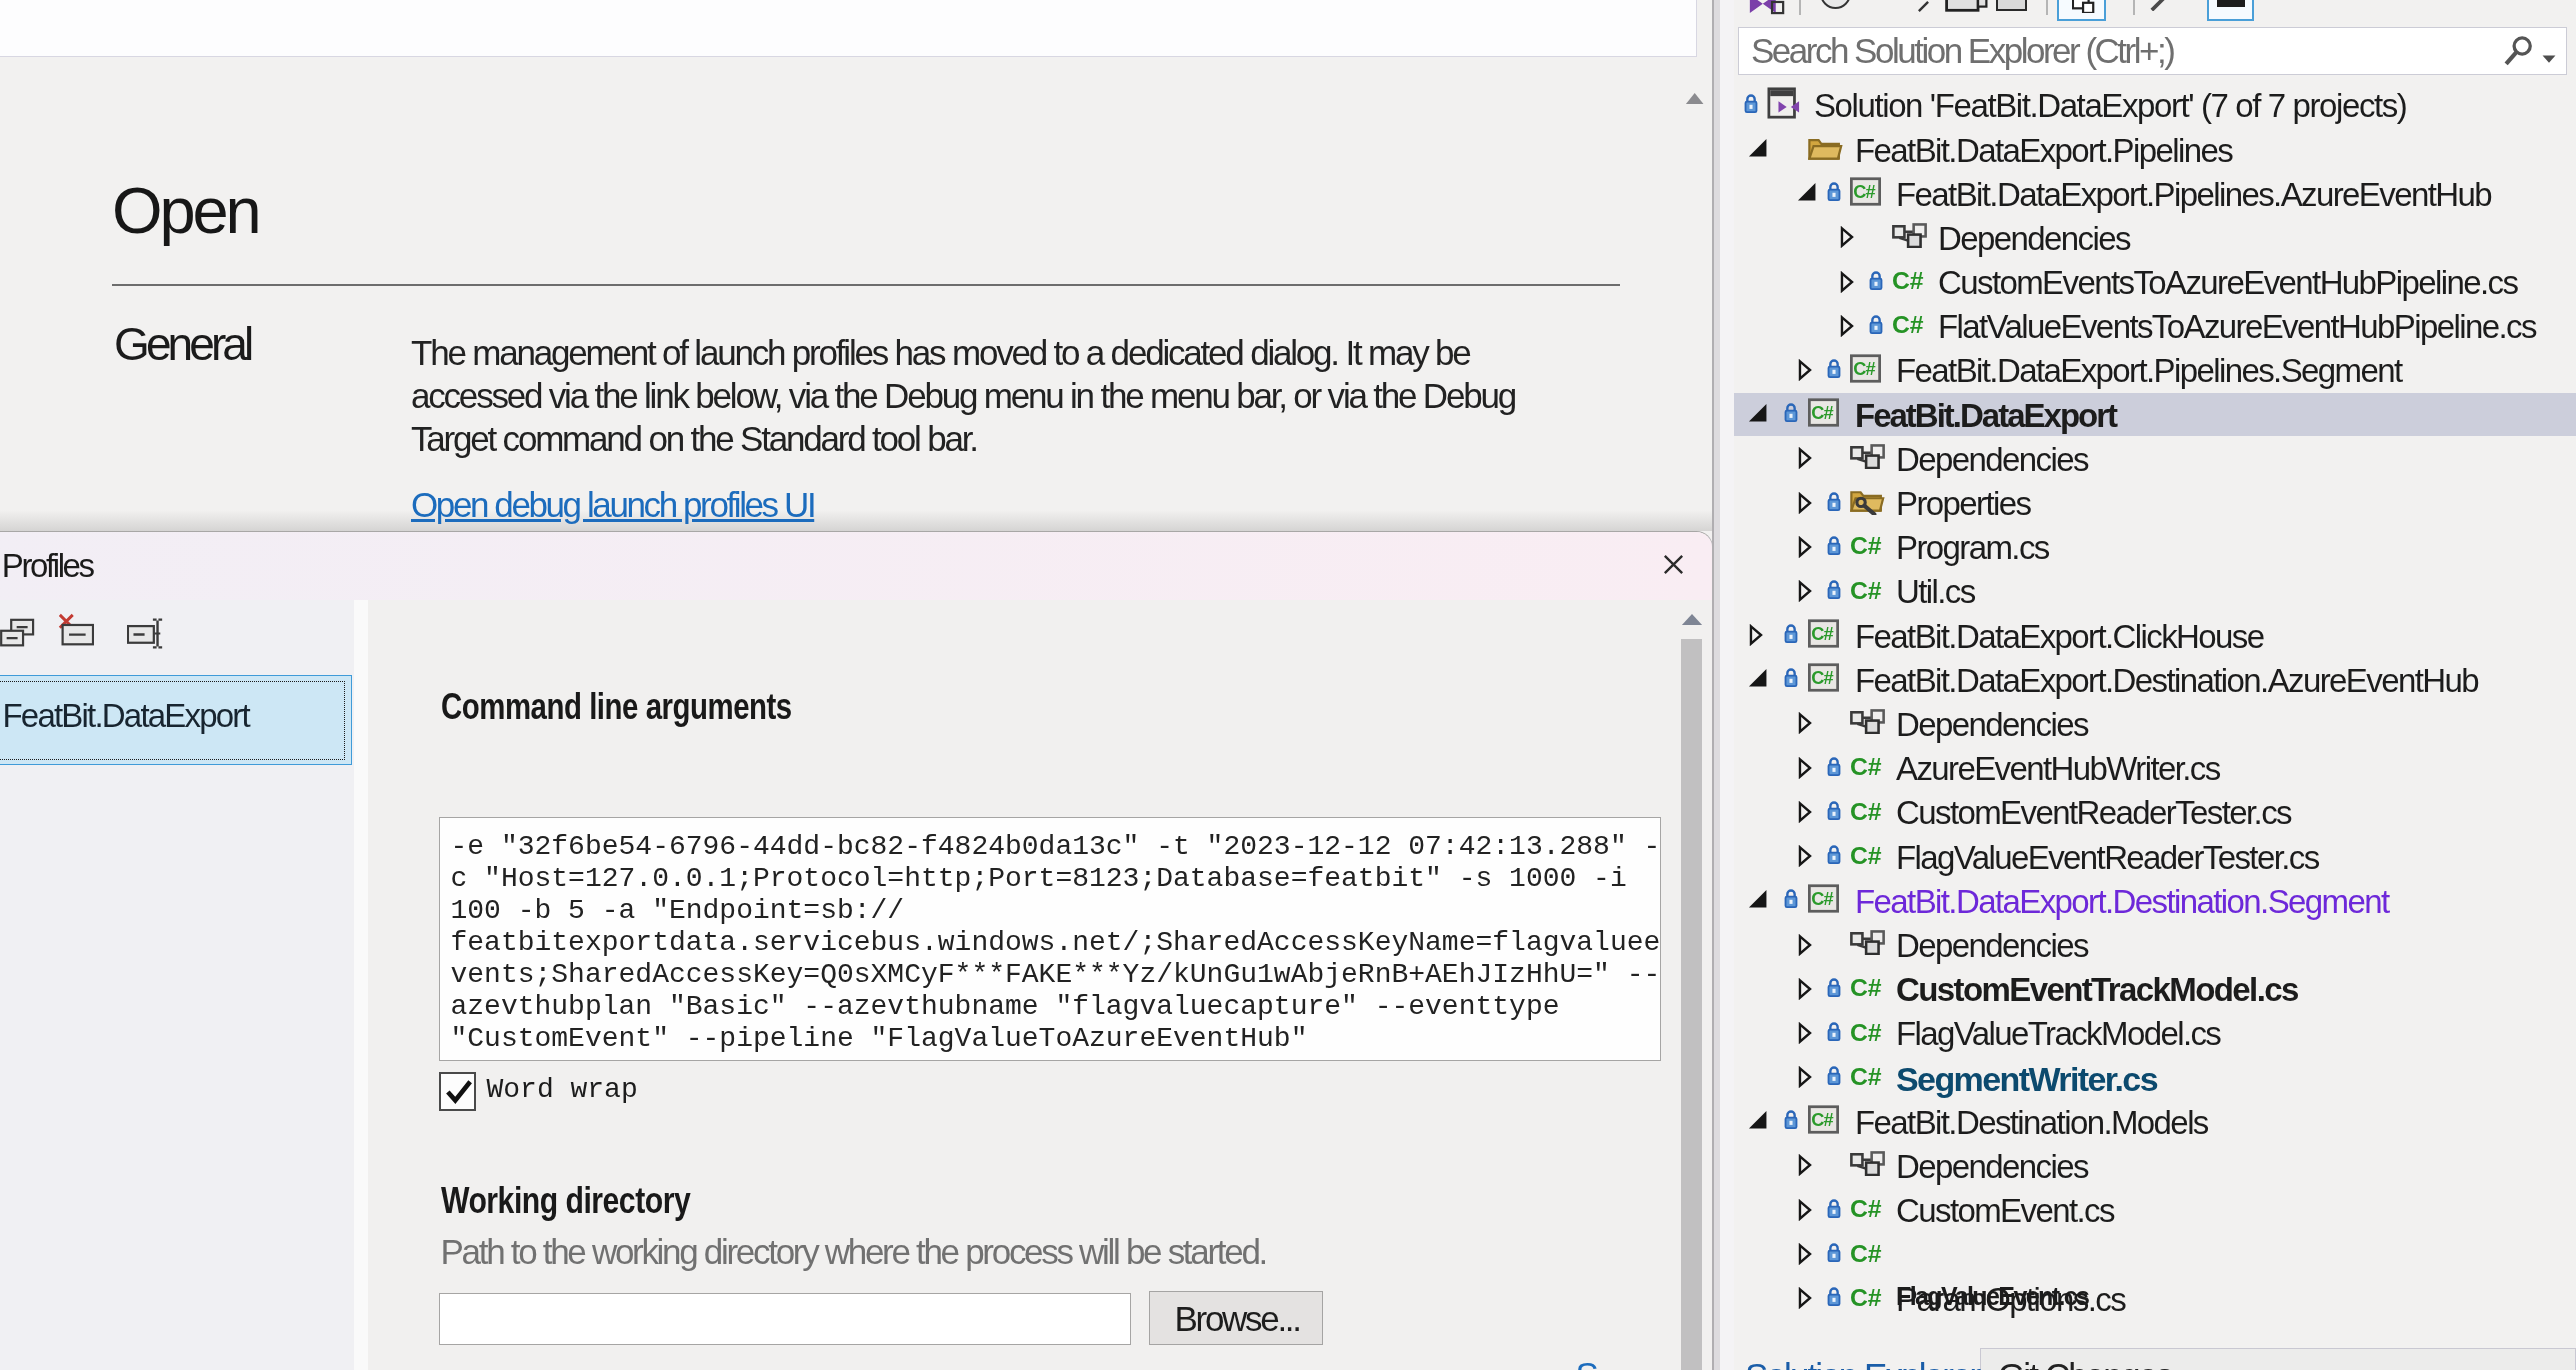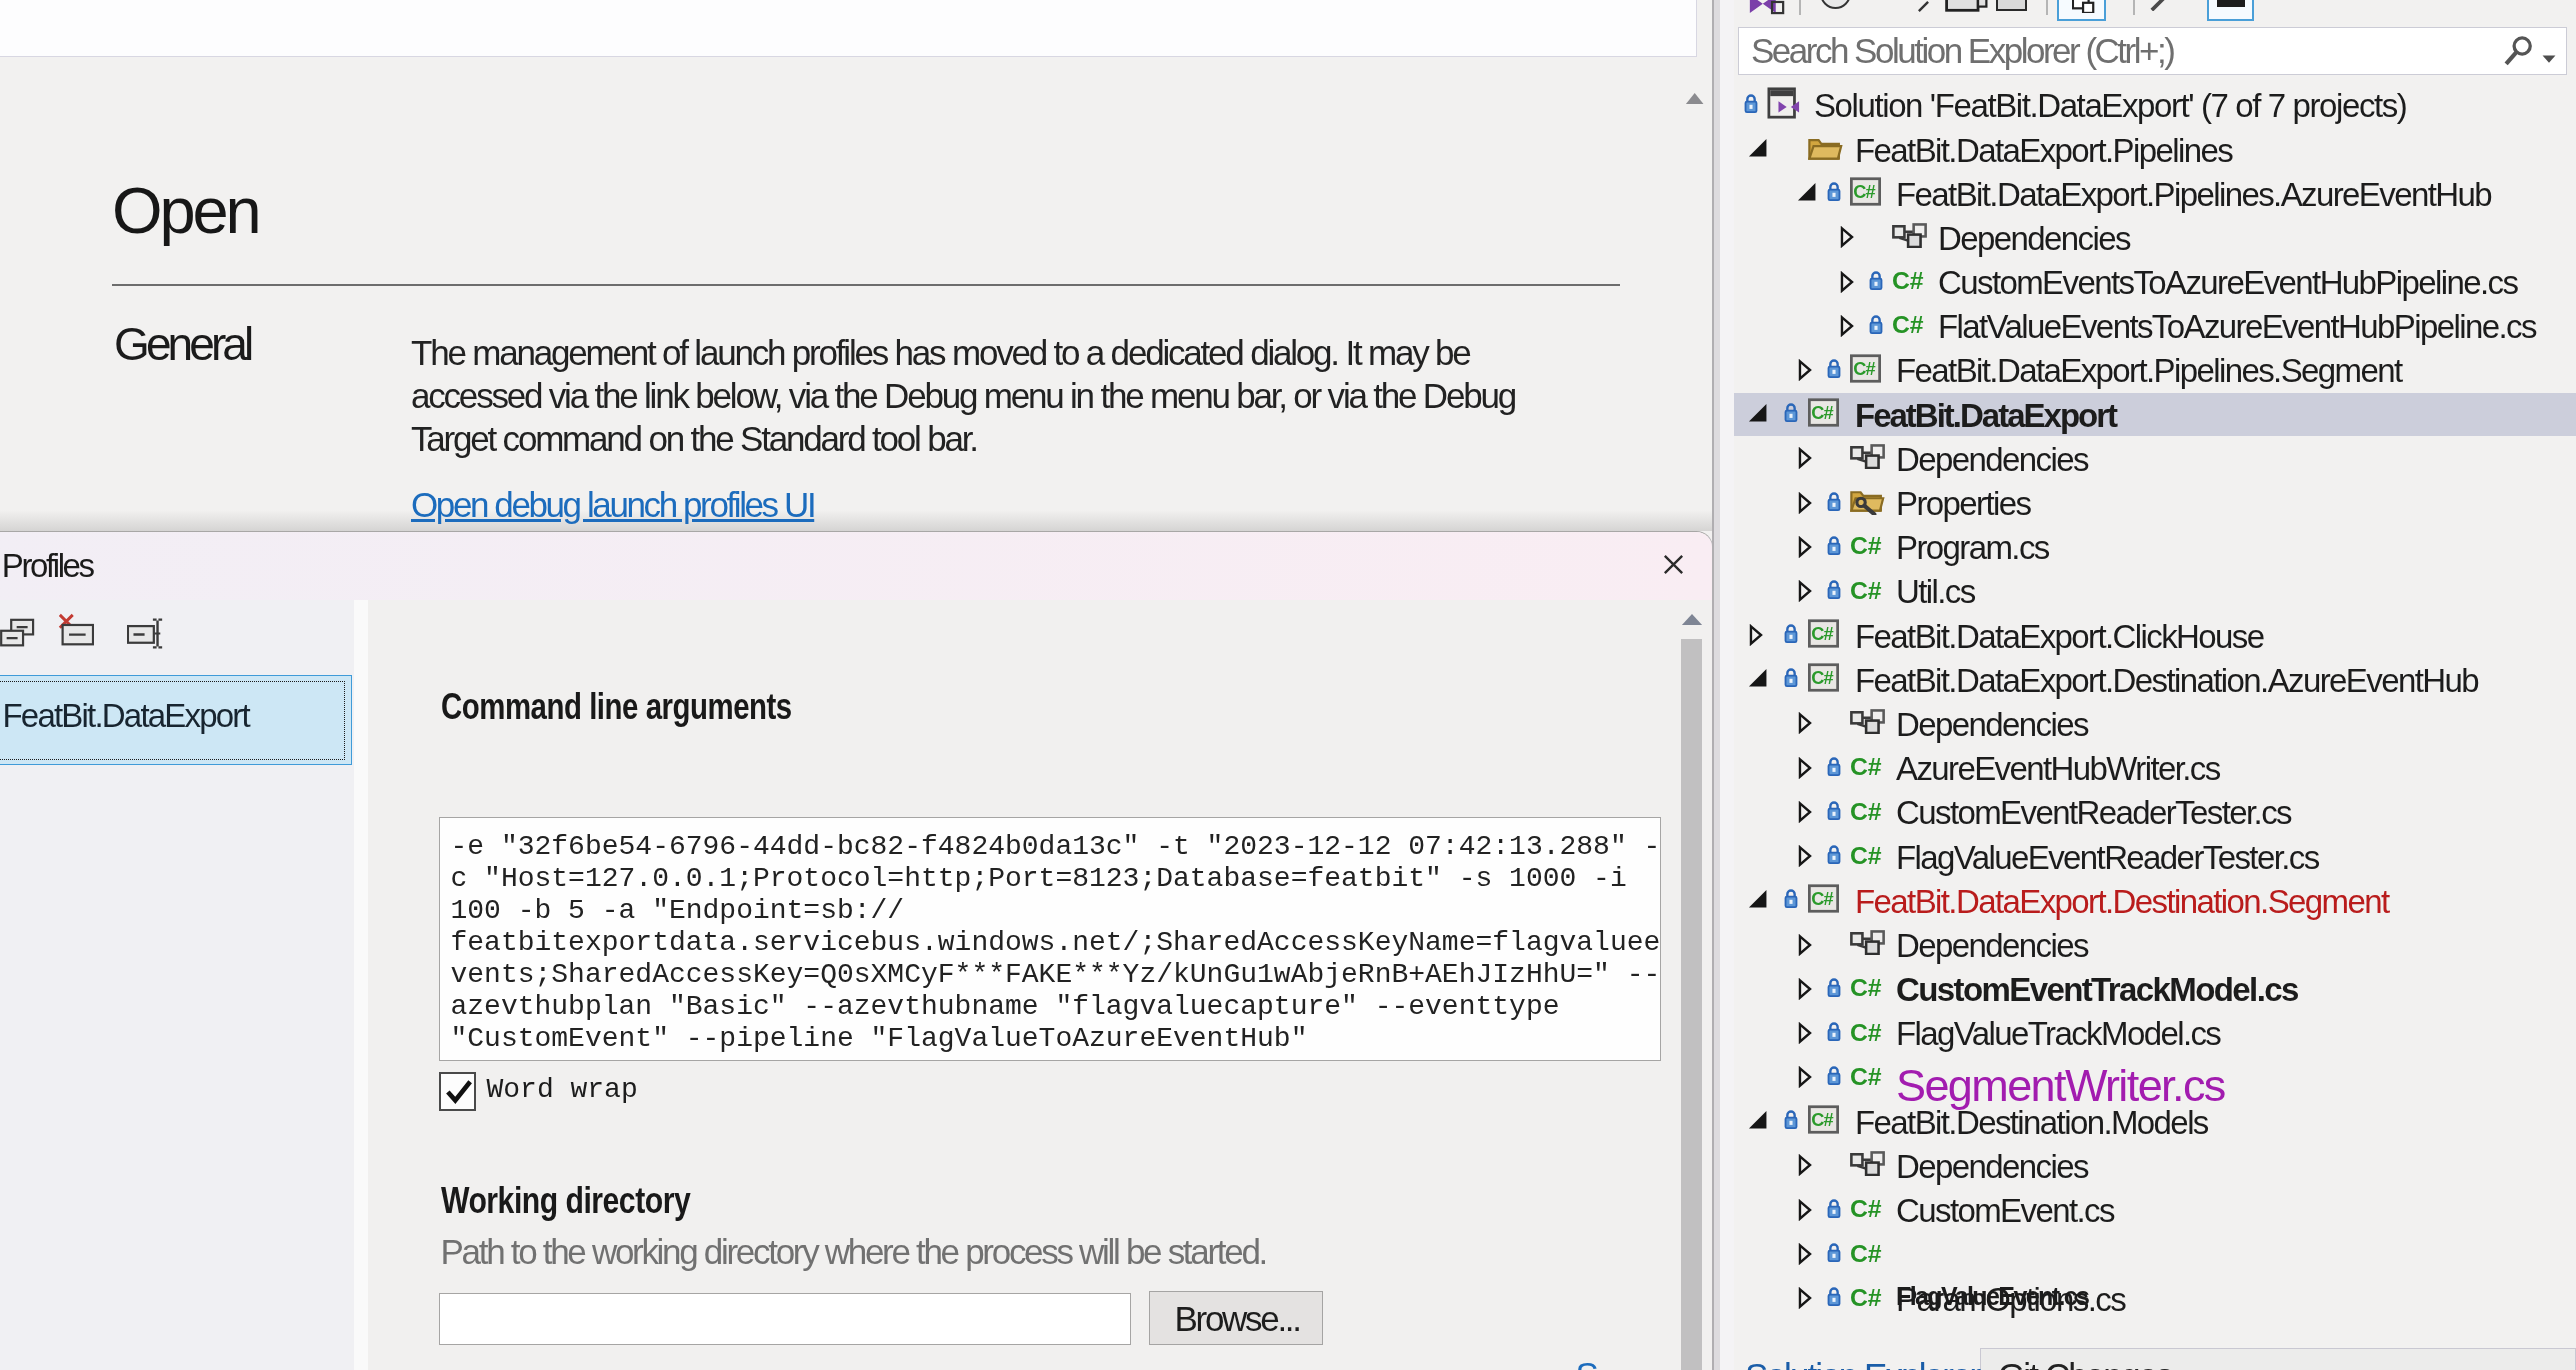--- a/index.html
+++ b/index.html
@@ -327,21 +327,21 @@
     </svg></div>
 <div class="ab" style="left:1784px;top:887px"><svg style="" width="14" height="21" viewBox="0 0 15 23">
       <path d="M3.5 11 v-3.2 a4 4 0 0 1 8 0 V11" fill="none" stroke="#2a66b8" stroke-width="2.6"></path>
       <rect x="1.5" y="10.5" width="12" height="11.5" rx="1.5" fill="#5d97d7" stroke="#2a66b8" stroke-width="2"></rect>
       <rect x="5.8" y="14" width="3.4" height="4.5" fill="#eaf2fb"></rect>
     </svg></div>
 <div class="ab" style="left:1808px;top:884px"><svg style="" width="31" height="29" viewBox="0 0 34 31">
       <rect x="1.5" y="1.5" width="31" height="28" fill="#e9e7e4" stroke="#5d5d5d" stroke-width="3"></rect>
       <text x="3.5" y="23" font-family="Liberation Sans" font-size="20" font-weight="bold" letter-spacing="-1" fill="#2b9a2b">C#</text>
     </svg></div>
-<div class="txt" style="left:1855px;top:883px;font-size:33px;font-weight:normal;letter-spacing:-1.6px;color:#b91c1c">FeatBit.DataExport.Destination.Segment</div>
+<div class="txt" style="left:1855px;top:883px;font-size:33px;font-weight:normal;letter-spacing:-1.6px;color:#6d28d9">FeatBit.DataExport.Destination.Segment</div>
 <div class="ab" style="left:1798px;top:934px"><svg width="14" height="22" viewBox="0 0 15 24">
       <path d="M2 2.5 L13 12 L2 21.5 Z" fill="none" stroke="#161616" stroke-width="2.6"></path>
     </svg></div>
 <div class="ab" style="left:1850px;top:930px"><svg style="" width="35" height="25" viewBox="0 0 38 27">
       <path d="M13 9.5 h12 M8 16 l12 4" stroke="#3a3a3a" stroke-width="2.6"></path>
       <rect x="1.5" y="3.5" width="12" height="12" fill="#e9e9e8" stroke="#3a3a3a" stroke-width="2.8"></rect>
       <rect x="23.5" y="1.5" width="13" height="13" fill="#f0efee" stroke="#5a5a5a" stroke-width="2.8"></rect>
       <rect x="17.5" y="12.5" width="13.5" height="13.5" fill="#dcdcdc" stroke="#2f2f2f" stroke-width="2.8"></rect>
     </svg></div>
 <div class="txt" style="left:1896px;top:927px;font-size:33px;font-weight:normal;letter-spacing:-1.6px;color:#1c1c1c">Dependencies</div>
@@ -373,21 +373,21 @@
       <path d="M2 2.5 L13 12 L2 21.5 Z" fill="none" stroke="#161616" stroke-width="2.6"></path>
     </svg></div>
 <div class="ab" style="left:1827px;top:1064px"><svg style="" width="14" height="21" viewBox="0 0 15 23">
       <path d="M3.5 11 v-3.2 a4 4 0 0 1 8 0 V11" fill="none" stroke="#2a66b8" stroke-width="2.6"></path>
       <rect x="1.5" y="10.5" width="12" height="11.5" rx="1.5" fill="#5d97d7" stroke="#2a66b8" stroke-width="2"></rect>
       <rect x="5.8" y="14" width="3.4" height="4.5" fill="#eaf2fb"></rect>
     </svg></div>
 <div class="ab" style="left:1850px;top:1063px"><svg style="" width="33" height="25" viewBox="0 0 36 27">
       <text x="0" y="24" font-family="Liberation Sans" font-size="27" font-weight="bold" fill="#259325">C#</text>
     </svg></div>
-<div class="txt" style="left:1896px;top:1060px;font-size:45px;font-weight:normal;letter-spacing:-1.6px;color:#a21caf">SegmentWriter.cs</div>
+<div class="txt" style="left:1896px;top:1060px;font-size:34px;font-weight:bold;letter-spacing:-1.6px;color:#0c4a6e">SegmentWriter.cs</div>
 <div class="ab" style="left:1748px;top:1110px"><svg width="19.4" height="19.4" viewBox="0 0 20 20">
       <path d="M19 1 V19 H1 Z" fill="#161616"></path>
     </svg></div>
 <div class="ab" style="left:1784px;top:1108px"><svg style="" width="14" height="21" viewBox="0 0 15 23">
       <path d="M3.5 11 v-3.2 a4 4 0 0 1 8 0 V11" fill="none" stroke="#2a66b8" stroke-width="2.6"></path>
       <rect x="1.5" y="10.5" width="12" height="11.5" rx="1.5" fill="#5d97d7" stroke="#2a66b8" stroke-width="2"></rect>
       <rect x="5.8" y="14" width="3.4" height="4.5" fill="#eaf2fb"></rect>
     </svg></div>
 <div class="ab" style="left:1808px;top:1105px"><svg style="" width="31" height="29" viewBox="0 0 34 31">
       <rect x="1.5" y="1.5" width="31" height="28" fill="#e9e7e4" stroke="#5d5d5d" stroke-width="3"></rect>

